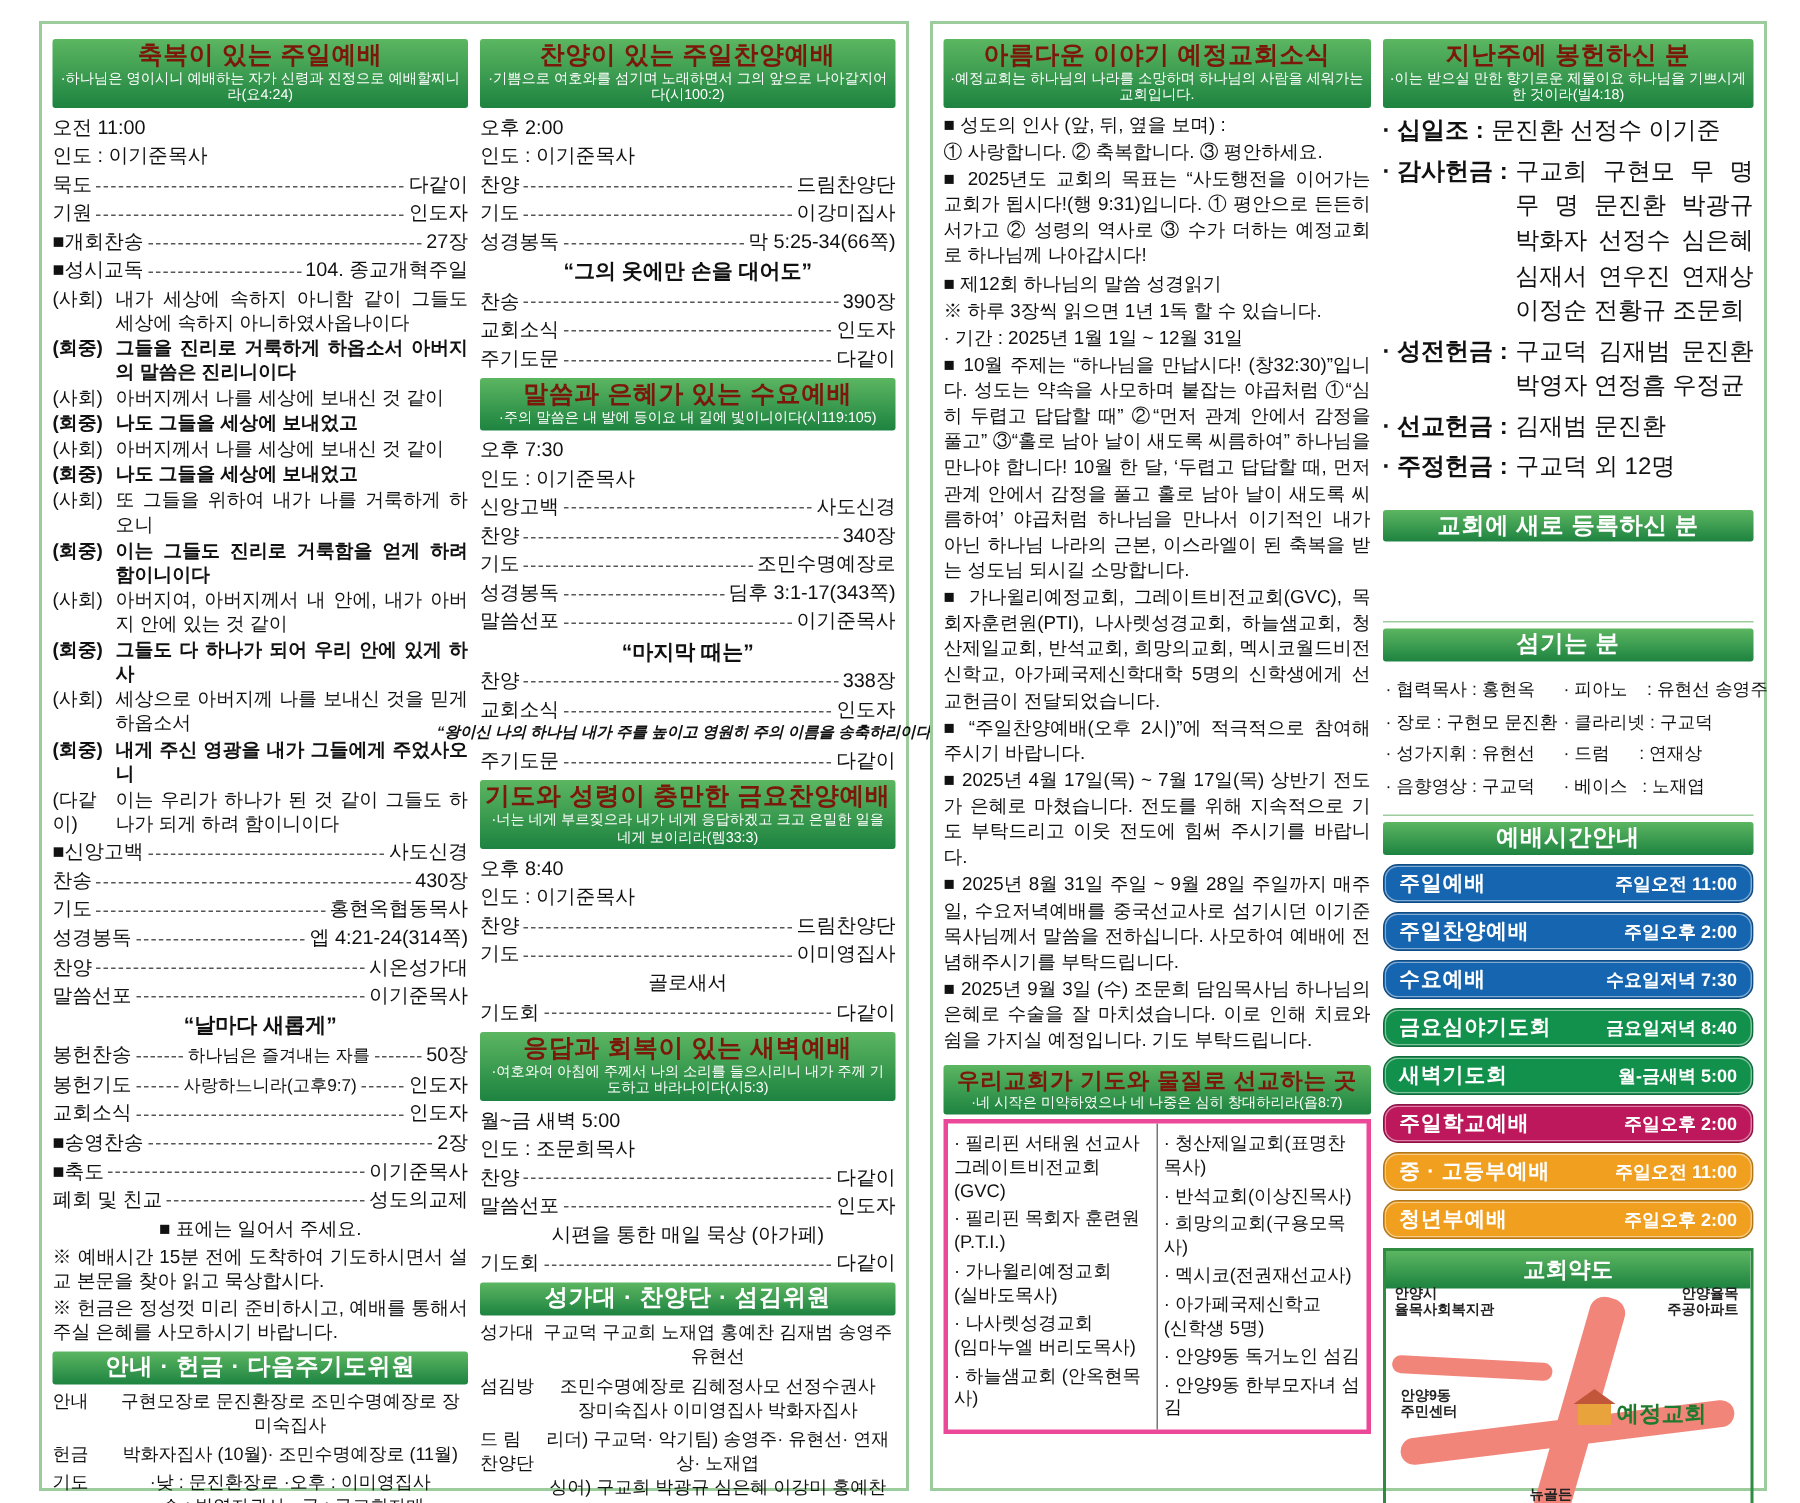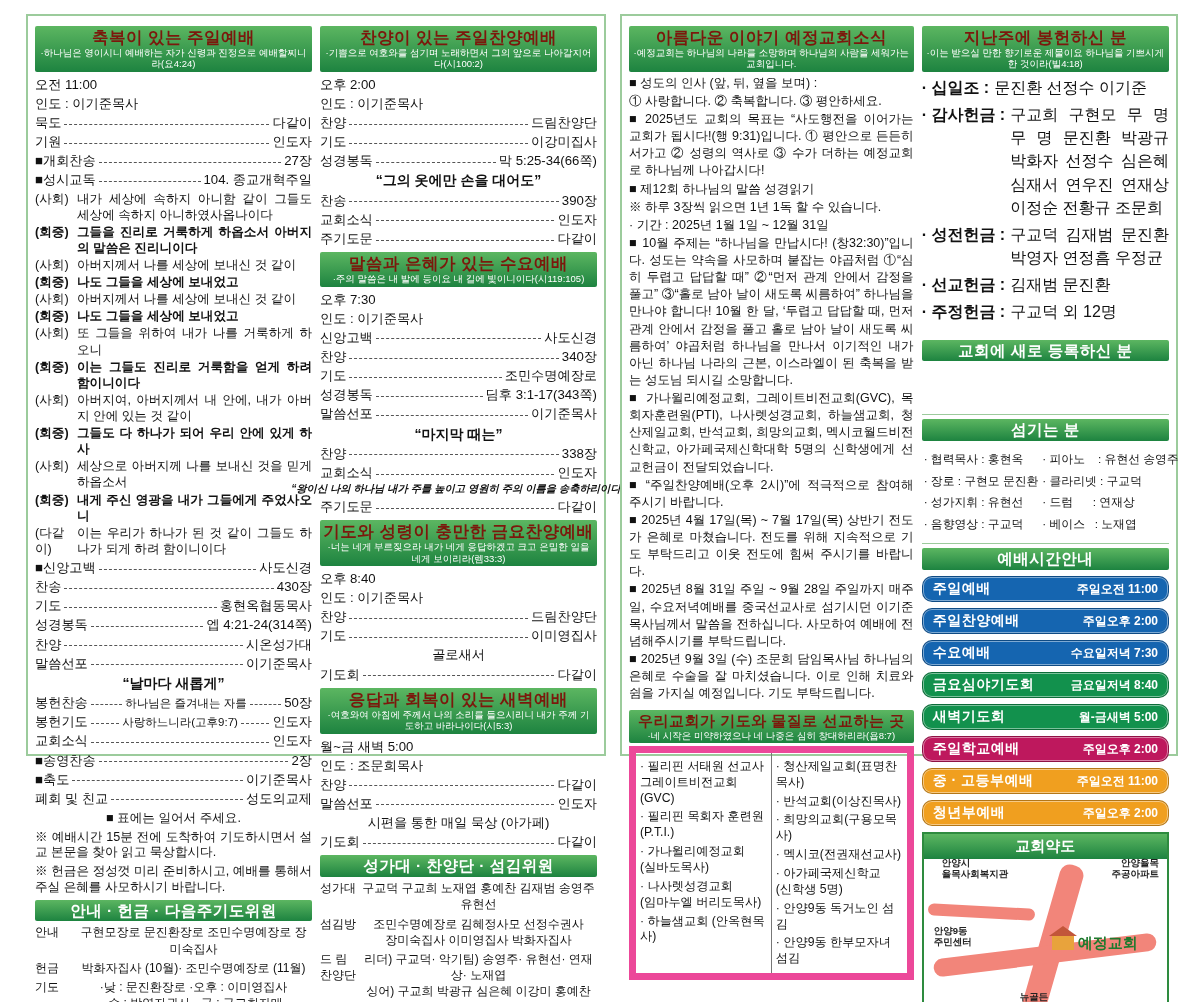--- a/index.html
+++ b/index.html
@@ -1,18 +1,18 @@
 <!DOCTYPE html>
 <html><head>
 <meta charset="utf-8">
 <style>
   html,body{margin:0;padding:0;background:#fff;}
   #screen{position:relative;width:1200px;height:1002px;background:#fff;overflow:hidden;
           font-family:"Liberation Sans",sans-serif;color:#111;}
-  .page{position:absolute;top:14px;height:742px;background:#fff;border:2px solid #9ccb9c;box-sizing:border-box;}
+  .page{position:absolute;top:14px;height:980px;background:#fff;border:2px solid #9ccb9c;box-sizing:border-box;}
   #pageL{left:26px;width:580px;}
   #pageR{left:620px;width:558px;}
   .cols{display:flex;gap:8px;padding:6px 7px;height:100%;box-sizing:border-box;}
   .col{flex:1;min-width:0;}
 
   .shead{background:linear-gradient(180deg,#5cb661,#1d8340);border-radius:2px;text-align:center;
          padding:2px 3px;margin:4px 0 3px;}
   .shead .t{color:#7b180c;font-weight:bold;font-size:16.5px;letter-spacing:.5px;line-height:1.15;}
   .shead.white .t{color:#fff;font-size:15.5px;}
   .shead .s{color:#fff;font-size:9.5px;line-height:1.2;white-space:pre-line;}
@@ -36,21 +36,21 @@
 
   .note{font-size:12.6px;line-height:1.25;margin:3px 0;text-align:justify;}
   .note.center{text-align:center;}
 
   .kv{display:flex;font-size:12px;line-height:1.35;margin:3px 0;}
   .kv .k{flex:0 0 40px;white-space:pre-line;}
   .kv .v{flex:1;white-space:pre-line;text-align:center;}
 
   .para{font-size:12.5px;line-height:1.37;text-align:justify;margin:1px 0;}
 
-  .mbox{display:flex;border:7px solid #ec4899;}
+  .mbox{display:flex;border:3px solid #ec4899;}
   .mcol{flex:1;padding:3px 4px;}
   .mcol.first{border-right:1px solid #777;}
   .mitem{font-size:12.2px;line-height:1.3;margin:3px 0;white-space:pre-line;}
 
   .oitem{display:flex;font-size:16px;line-height:1.45;margin:4px 0;}
   .oitem .ol{white-space:nowrap;font-weight:bold;}
   .oitem .ov{flex:1;margin-left:5px;text-align:justify;}
 
   .svcols{display:flex;gap:4px;padding:2px 2px;}
   .svcol{flex:1;}
@@ -763,21 +763,21 @@
               <span class="wn">청년부예배</span>
               <span class="wt">주일오후  2:00</span>
             </div>
           </div>
 
         <div class="map">
           <div class="mhead">교회약도</div>
           <div class="road" style="left:47%;top:14%;width:24px;height:88%;transform:rotate(16deg);"></div>
           <div class="road" style="left:4%;top:56%;width:92%;height:18px;transform:rotate(-7deg);"></div>
           <div class="road" style="left:2%;top:36%;width:44%;height:12px;transform:rotate(3deg);"></div>
-          <div class="maplabel" style="left:18px;top:24px;">안양시
+          <div class="maplabel" style="left:6px;top:24px;">안양시
 율목사회복지관</div>
           <div class="maplabel" style="right:8px;top:24px;text-align:right;">안양율목
 주공아파트</div>
           <div class="maplabel" style="left:10px;top:92px;">안양9동
 주민센터</div>
           <div class="house" style="left:128px;top:102px;"></div>
           <div class="maplabel church" style="left:154px;top:100px;">예정교회</div>
           <div class="maplabel" style="left:96px;top:158px;">뉴골든
 아파트</div>
         </div>

